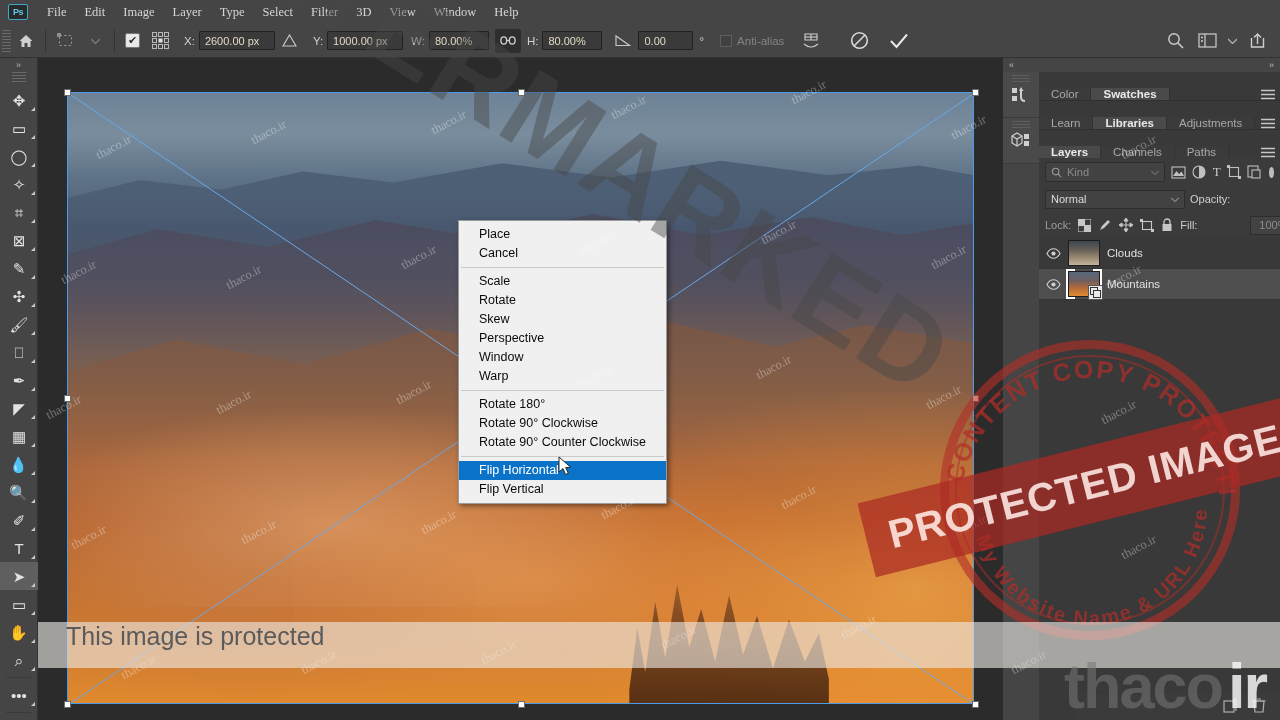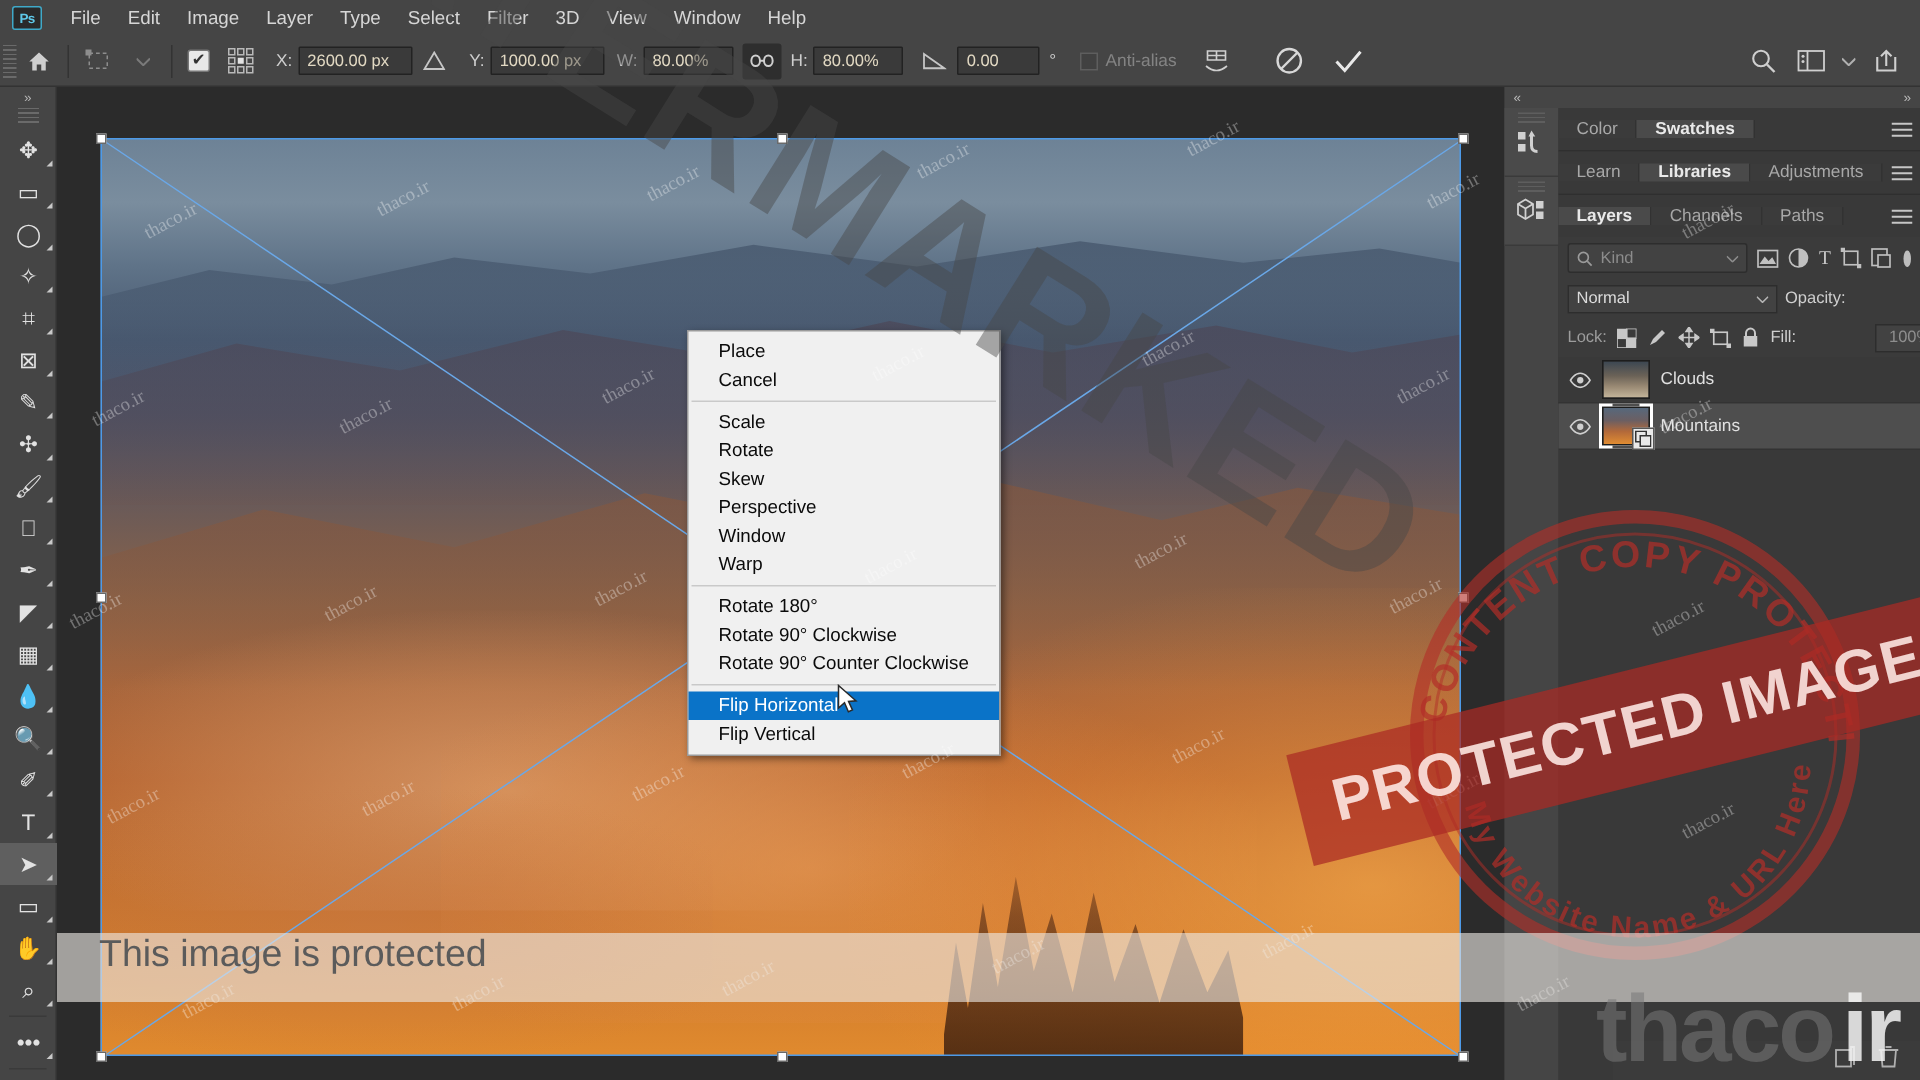--- a/index.html
+++ b/index.html
@@ -17,21 +17,21 @@
     position:absolute; top:0; left:0; width:1280px; height:24px;
     background:#454545; display:flex; align-items:center;
   }
   .ps-logo{
     width:20px;height:16px;margin-left:8px;margin-right:10px;
     background:#2a2a2a;border:1px solid #3fa9c9;border-radius:2px;
     color:#5fc8e8;font-size:9px;font-weight:bold;display:flex;
     align-items:center;justify-content:center;letter-spacing:-.5px;
   }
   .menubar .mi{
-    font-size:12.5px;color:#d6d6d6;padding:3px 9px;cursor:default;white-space:nowrap;
+    font-size:12.5px;color:#d6d6d6;padding:3px 9px;cursor:default;white-space:nowrap;font-family:Liberation Serif, serif;
   }
 
   
   .optionsbar{
     position:absolute; top:24px; left:0; width:1280px; height:34px;
     background:#454545; border-bottom:1px solid #333;
     display:flex; align-items:center; gap:0px;
   }
   .ob-grip{ width:9px;height:22px;margin-left:2px;
     background:repeating-linear-gradient(to bottom,#6a6a6a 0 1px,transparent 1px 3px);}
@@ -140,21 +140,21 @@
   .rdock{ position:absolute; top:58px; right:0; width:277px; height:662px; background:#393939; }
   .rdock-top{ height:14px; background:#454545; display:flex; align-items:center;
               justify-content:space-between; padding:0 6px; color:#b9b9b9; font-size:9px; }
   .icon-col{ position:absolute; left:0; top:14px; width:36px; bottom:0; background:#454545; }
   .icon-cell{ width:36px;height:46px;display:flex;align-items:center;justify-content:center;
               background:#4a4a4a; border-bottom:1px solid #3a3a3a; position:relative; }
   .icon-cell .grip{ position:absolute; top:3px; left:9px; width:18px;height:7px;
               background:repeating-linear-gradient(to bottom,#5e5e5e 0 1px,transparent 1px 3px); }
   .panels{ position:absolute; left:36px; top:14px; right:0; bottom:0; background:#393939; }
 
-  .tabrow{ display:flex; align-items:center; height:28px; background:#393939; position:relative; }
+  .tabrow{ display:flex; align-items:flex-end; height:28px; background:#393939; position:relative; }
   .tab{ padding:0 12px; display:flex; align-items:center; font-size:11.5px; color:#a8a8a8;
         background:#3b3b3b; border-right:1px solid #323232; cursor:default; }
   .tab.active{ background:#4a4a4a; color:#e9e9e9; font-weight:bold; }
   .tab-menu{ margin-left:auto; width:24px; display:flex; align-items:center; justify-content:center; color:#c6c6c6; }
   .hbar{ height:1px; background:#2f2f2f; }
 
   .filterrow{ height:28px; background:#3b3b3b; display:flex; align-items:center; padding:0 6px; gap:6px; }
   .kindsel{ flex:0 0 120px; height:20px; background:#424242; border:1px solid #2d2d2d; border-radius:2px;
             display:flex; align-items:center; gap:5px; padding:0 5px; color:#8c8c8c; font-size:11px; }
   .filtericon{ width:22px;height:20px;display:flex;align-items:center;justify-content:center;color:#c0c0c0; }

